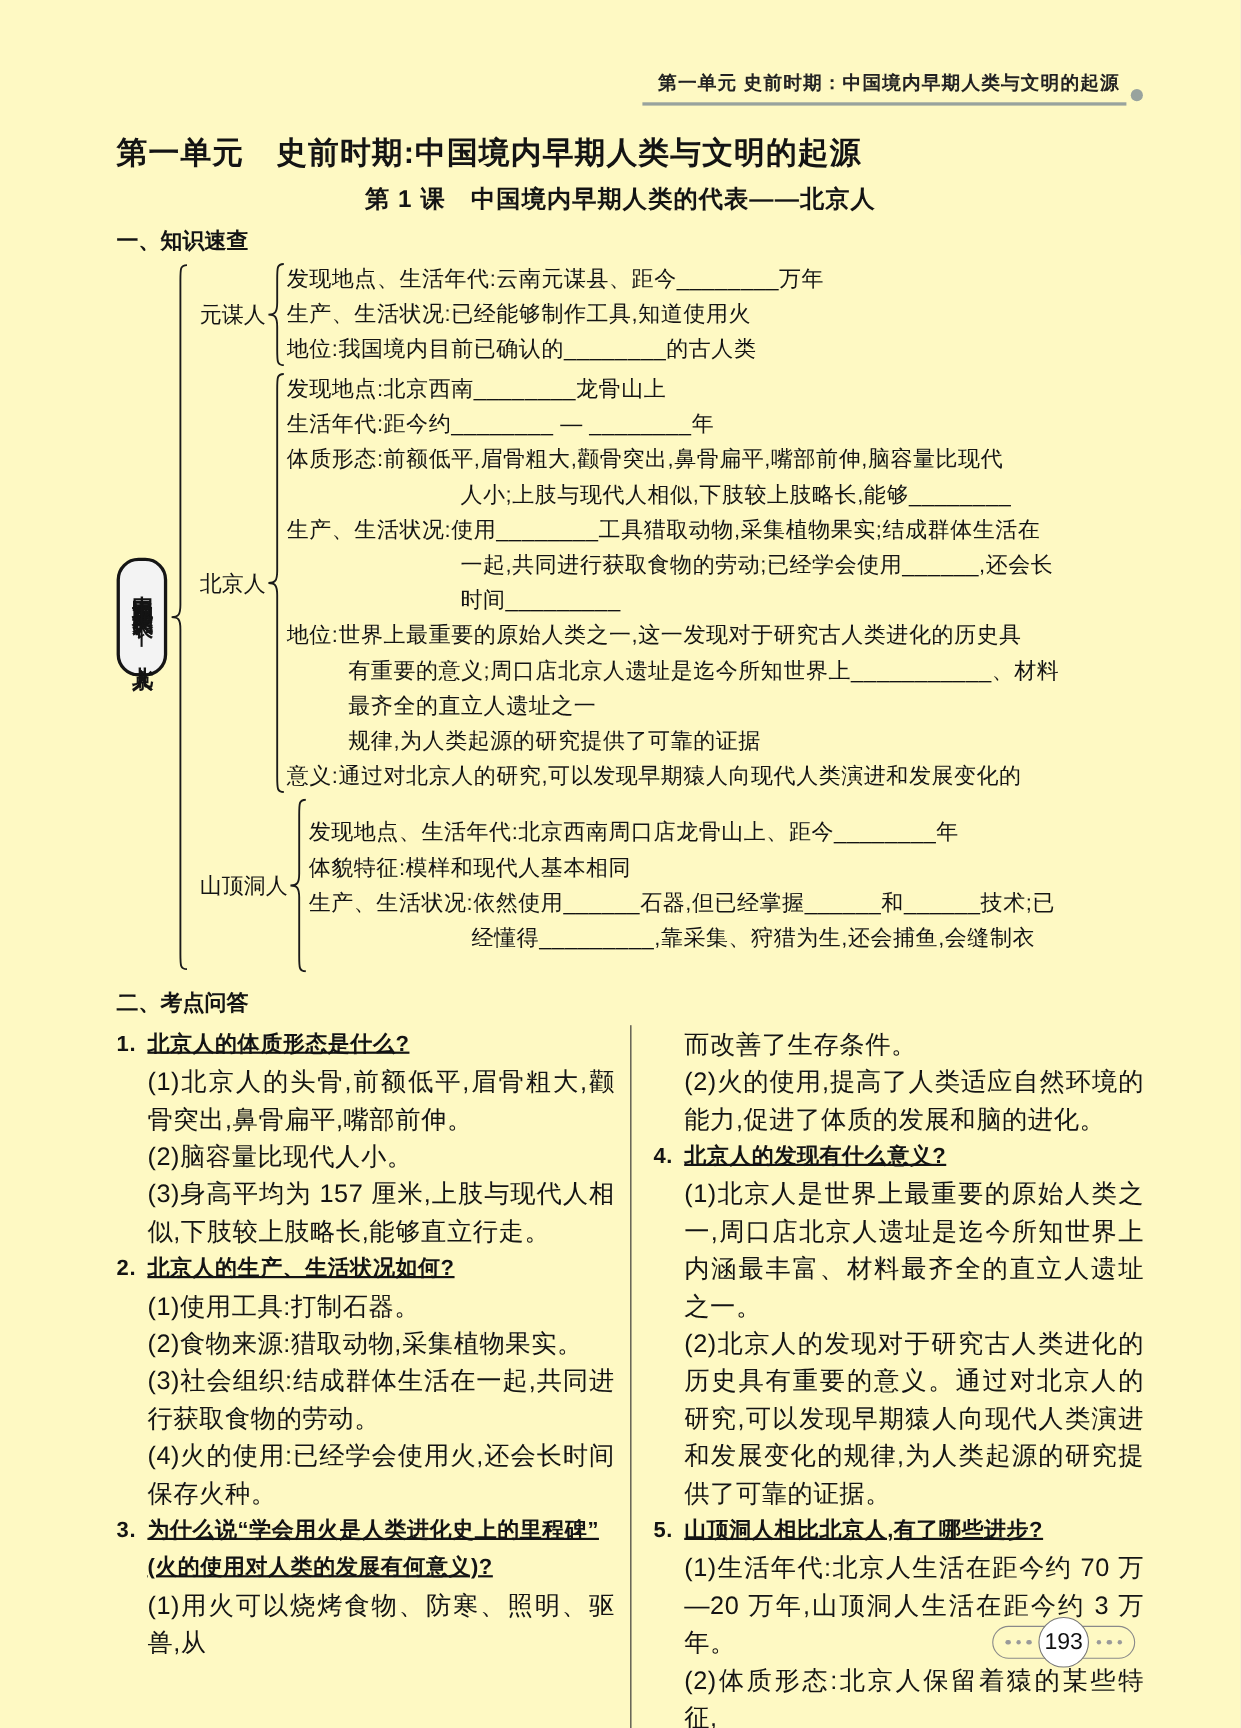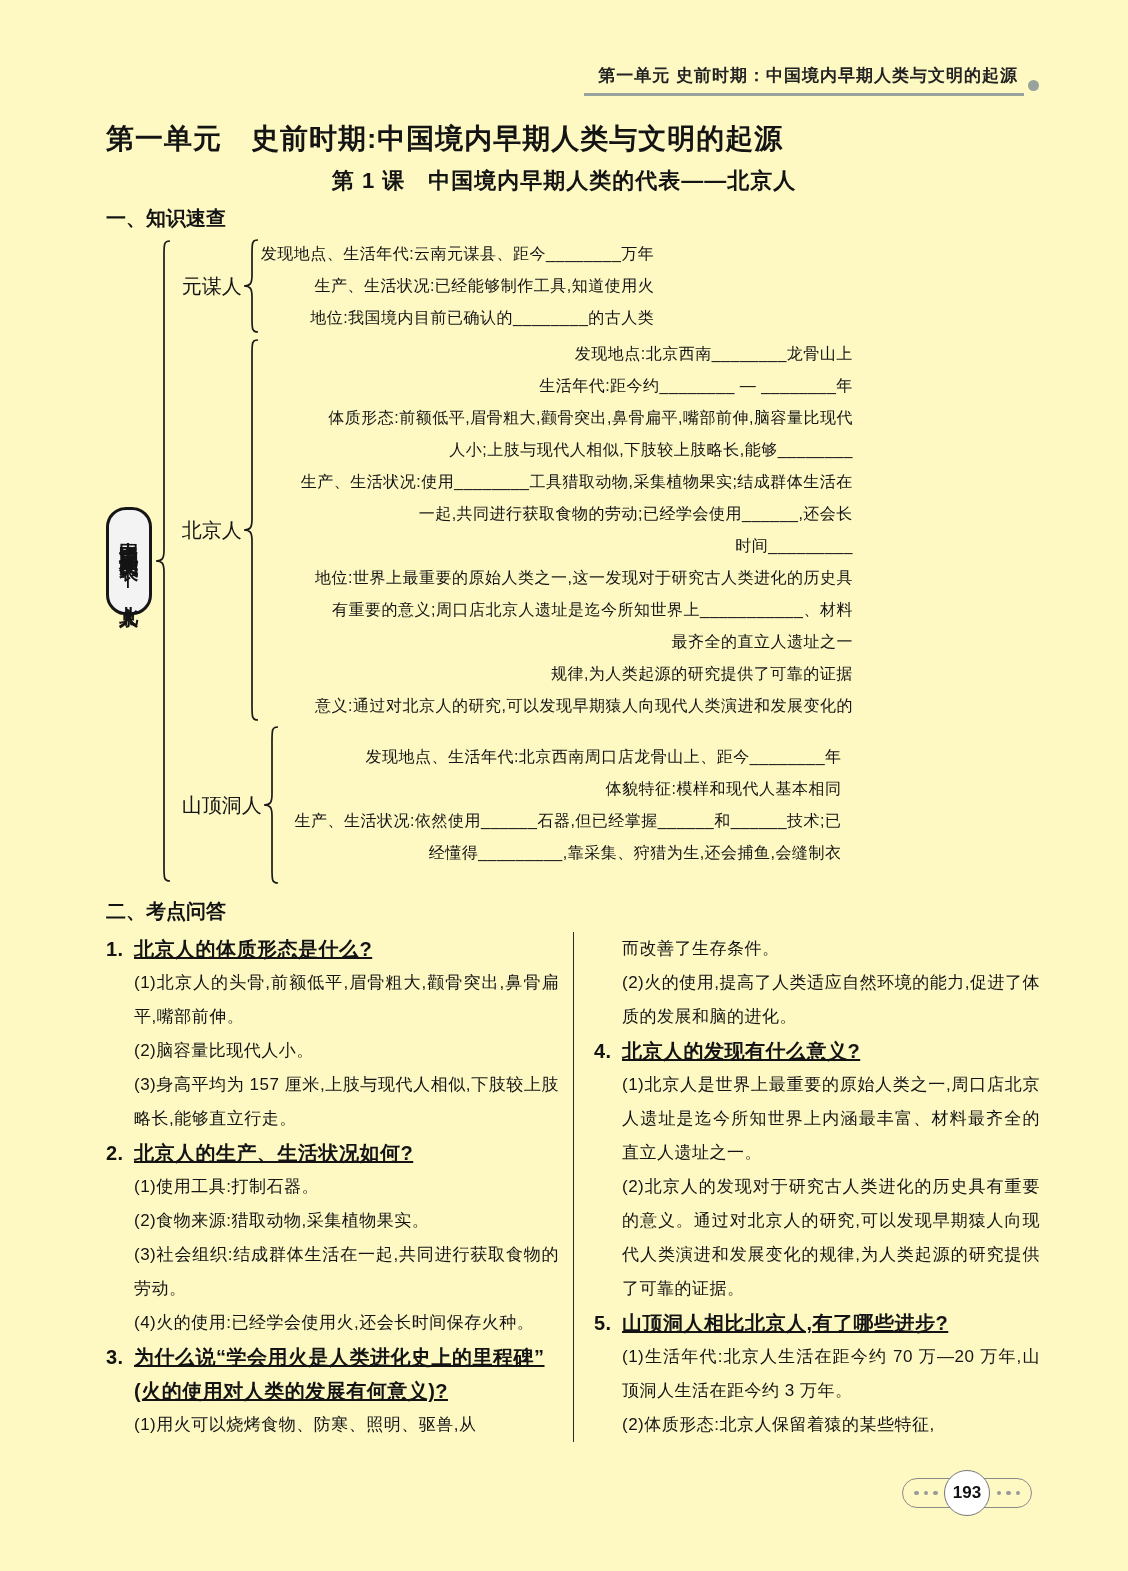--- a/index.html
+++ b/index.html
@@ -35,49 +35,49 @@
     writing-mode:vertical-rl; font-size:19px; font-weight:700; letter-spacing:2px;
     border:3px solid #161616; border-radius:20px; background:#f3f3f3;
     padding:16px 7px; line-height:1.35; flex-shrink:0;
   }
   svg.brace { flex-shrink:0; display:block; }
   .big-brace { margin:0 3px; }
   .branches { display:flex; flex-direction:column; }
   .branch { display:flex; align-items:center; margin:2px 0; }
   .branch-label { font-size:20px; white-space:nowrap; margin:0 1px 0 8px; flex-shrink:0; }
   .branch-lines { display:flex; flex-direction:column; margin-left:2px; }
-  .map-line { font-size:16px; line-height:32px; white-space:nowrap; letter-spacing:0.5px;text-align:right; }
+  .map-line { font-size:20px; line-height:32px; white-space:nowrap; letter-spacing:0.5px; }
   .ind0 { padding-left:0; }
   .ind1 { padding-left:56px; }
   .ind2 { padding-left:158px; }
   .ind3 { padding-left:148px; }
 
   
   .qa { position:absolute; top:932px; left:106px; width:934px; display:flex; }
   .qa-col { width:50%; }
   .qa-col-left  { padding-right:14px; }
   .qa-col-right { padding-left:20px; border-left:1.5px solid #2b2b2b; }
   .qa-question { display:flex; font-weight:700; font-size:20px; line-height:34px; letter-spacing:0.5px; }
   .qa-question .qnum { width:28px; flex-shrink:0; }
   .qa-question .qtext { flex:1;text-decoration:underline; }
-  .qa-answer { padding-left:28px; font-size:17px; line-height:34px; text-align:justify; letter-spacing:0.5px; }
+  .qa-answer { padding-left:28px; font-size:23px; line-height:34px; text-align:justify; letter-spacing:0.5px; }
 
   
   .page-badge {
     position:absolute; top:1478px; right:96px; width:130px; height:30px;
     border:1.5px solid #8a8a8a; border-radius:16px;
     display:flex; align-items:center; justify-content:space-between; padding:0 11px;
   }
   .dots { display:flex; gap:5px; }
   .dots i { width:4.5px; height:4.5px; border-radius:50%; background:#9a9a9a; }
   .badge-circle {
     position:absolute; left:50%; top:50%; transform:translate(-50%,-50%);
     width:46px; height:46px; border-radius:50%; background:#fff; border:1.5px solid #777;
     display:flex; align-items:center; justify-content:center;
-    font-size:17px; font-weight:700; color:#111;
+    font-size:21px; font-weight:400; color:#111;
   }
 </style>
 </head>
 <body>
 
 <div class="page">
 
   <div class="top-header">
     <span class="top-header-inner">第一单元 史前时期：中国境内早期人类与文明的起源</span>
     

